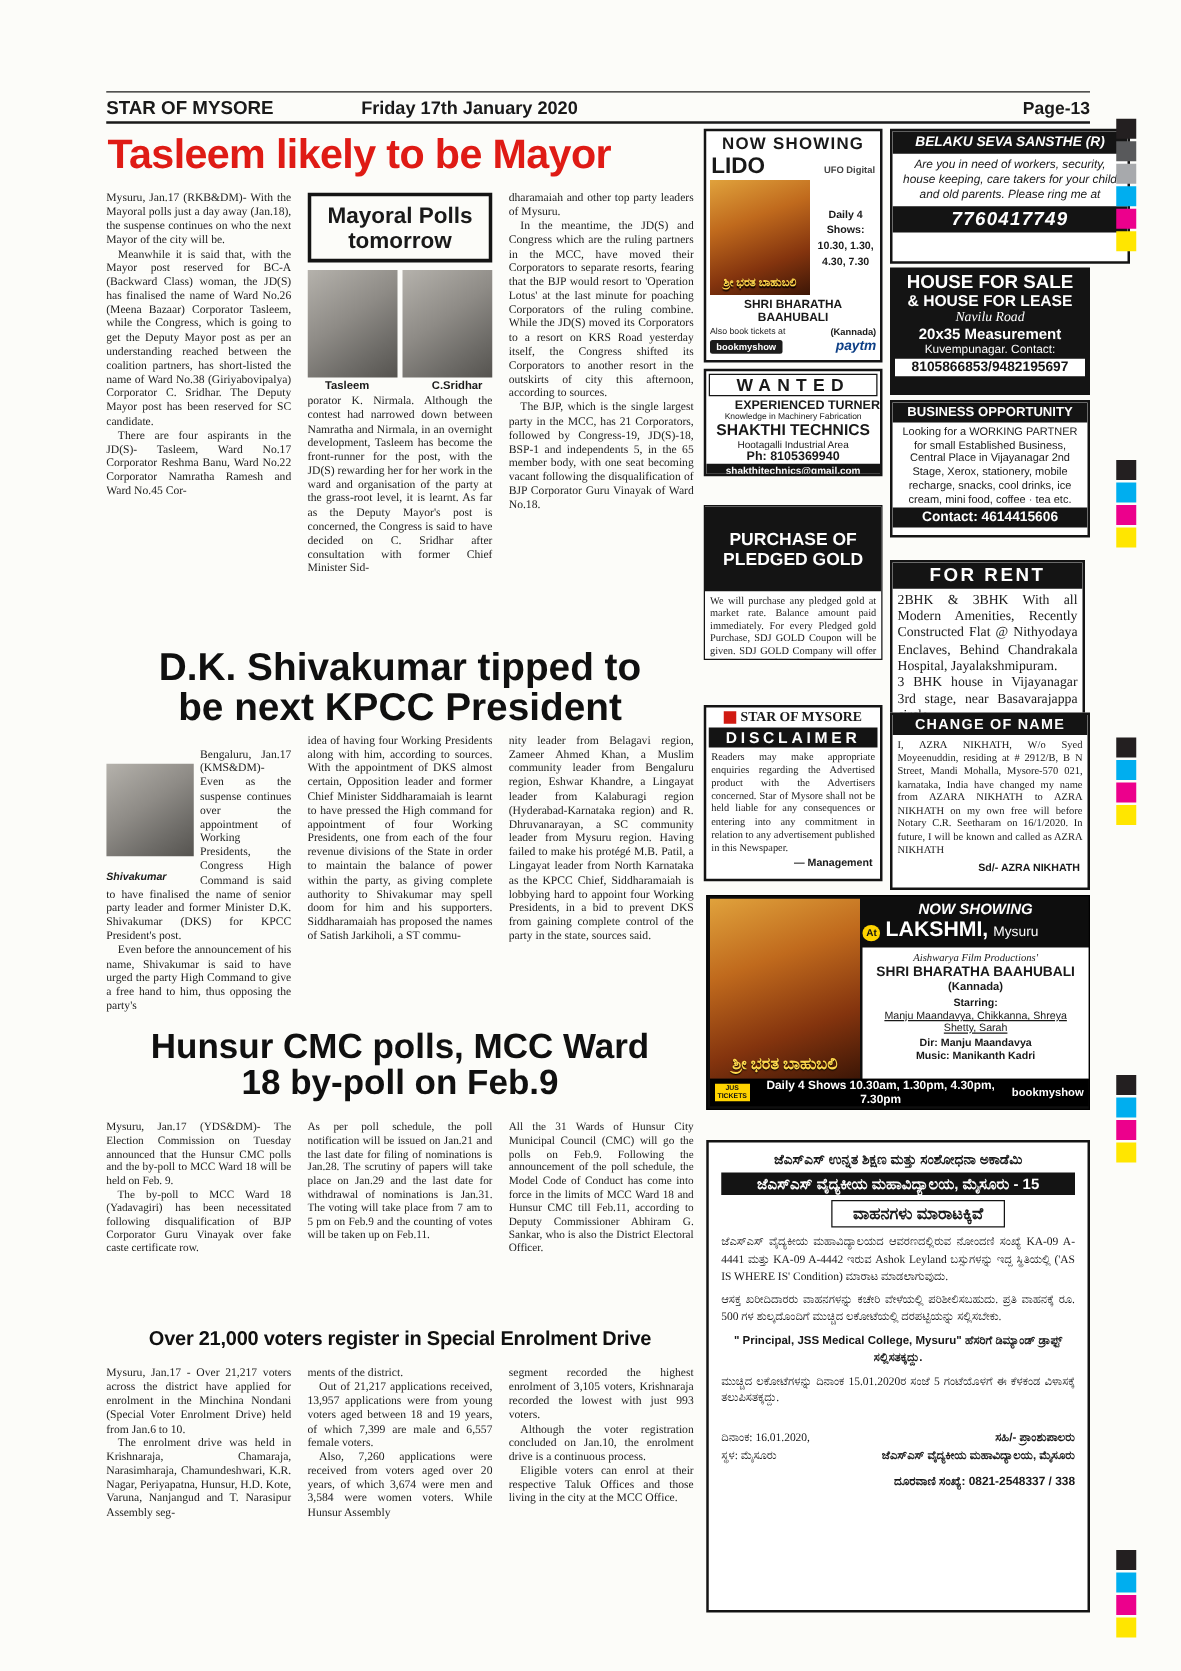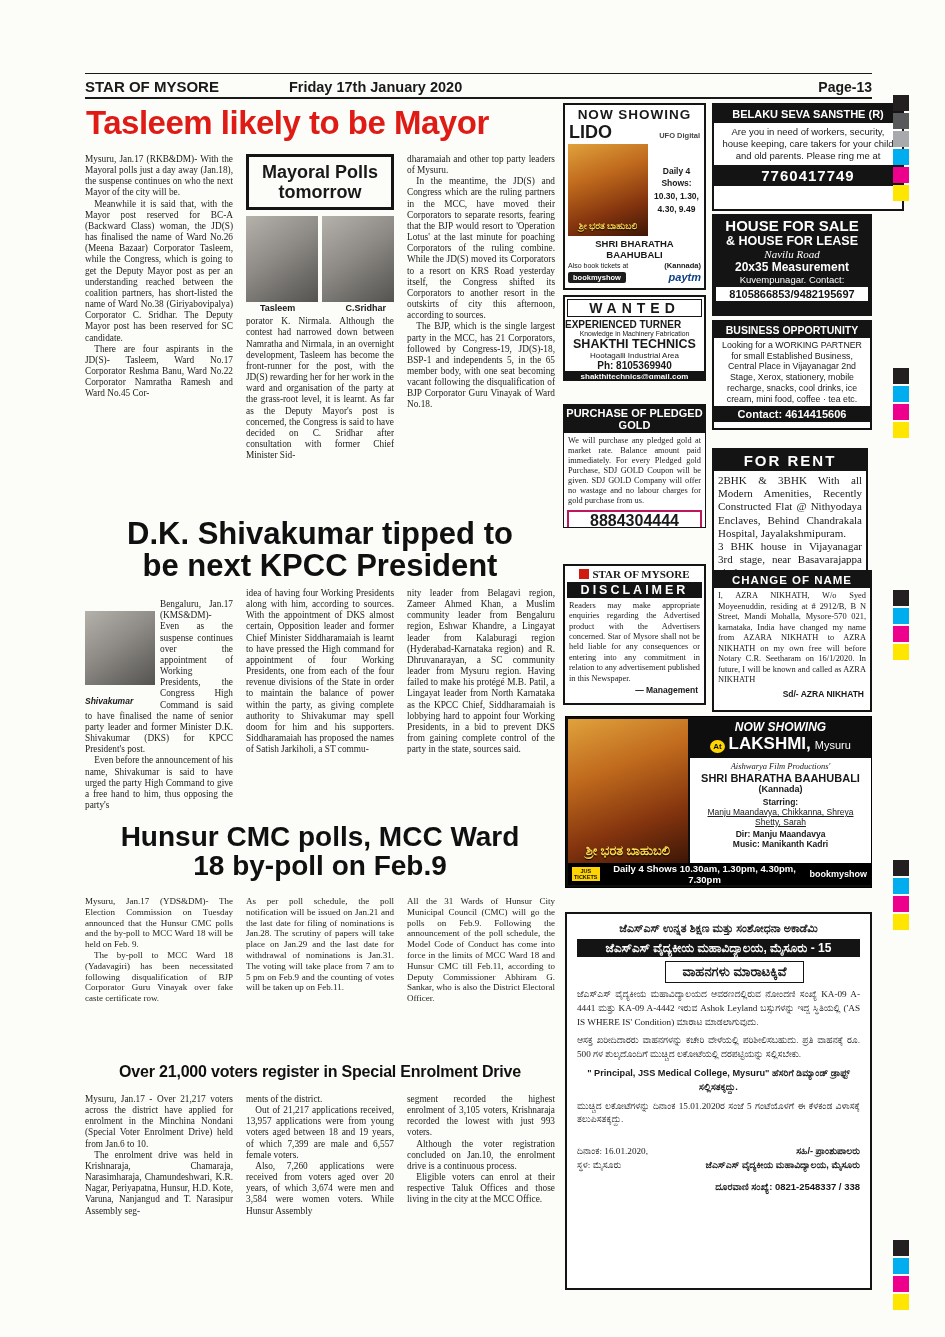--- a/index.html
+++ b/index.html
@@ -117,60 +117,60 @@
     <div style="display:flex; align-items:baseline; justify-content:space-between; padding:0 1px;">
       <span class="sans" style="font-weight:bold; font-size:18px;">LIDO</span>
       <span class="sans" style="font-size:7.5px; font-weight:bold; color:#444;">UFO Digital</span>
     </div>
     <div style="display:flex; gap:4px; height:92px; margin-top:1px;">
       <div class="poster-orange" style="width:80px; height:92px;">
         <div class="poster-title" style="font-size:9px;">ಶ್ರೀ ಭರತ ಬಾಹುಬಲಿ</div>
       </div>
       <div class="sans pre" style="flex:1; font-size:8.5px; font-weight:bold; text-align:center; align-self:center; line-height:1.5;">Daily 4 Shows:
 10.30, 1.30,
-4.30, 9.49</div>
+4.30, 7.30</div>
     </div>
     <div class="sans" style="font-weight:bold; font-size:9.5px; text-align:center; margin-top:2px;">SHRI BHARATHA BAAHUBALI</div>
     <div style="display:flex; justify-content:space-between; align-items:center; margin-top:1px;">
       <span class="sans" style="font-size:7px;">Also book tickets at</span>
       <span class="sans" style="font-size:7.5px; font-weight:bold;">(Kannada)</span>
     </div>
     <div style="display:flex; justify-content:space-between; align-items:center; margin-top:1px;">
       <span class="sans" style="background:#1c1c1c; color:#fff; font-size:7.5px; font-weight:bold; padding:1px 5px; border-radius:2px;">bookmyshow</span>
       <span class="sans" style="color:#0d3f86; font-size:11px; font-weight:bold; font-style:italic;">paytm</span>
     </div>
   </div>
 
   <div class="ad bb2" style="left:563px; top:295px; width:143px; height:86px;">
     <div class="sans" style="border:1.5px solid #141414; margin:2px; font-weight:bold; font-size:14px; text-align:center; letter-spacing:5px;">WANTED</div>
-    <div class="sans" style="font-weight:bold; font-size:10px; text-align:left;">EXPERIENCED TURNER</div>
+    <div class="sans" style="font-weight:bold; font-size:10px; text-align:right;">EXPERIENCED TURNER</div>
     <div class="sans" style="font-size:6.8px; text-align:center;">Knowledge in Machinery Fabrication</div>
     <div class="sans" style="font-weight:bold; font-size:12.5px; text-align:center;">SHAKTHI TECHNICS</div>
     <div class="sans" style="font-size:8px; text-align:center;">Hootagalli Industrial Area</div>
     <div class="sans" style="font-weight:bold; font-size:10px; text-align:center;">Ph: 8105369940</div>
     <div class="black-bar" style="font-size:8px; padding:1px 0;">shakthitechnics@gmail.com</div>
   </div>
 
   <div class="ad" style="left:563px; top:404px; width:143px; height:124px; border:1.5px solid #141414;">
-    <div class="black-bar" style="font-size:11px; padding:2px 0;">PURCHASE OF PLEDGED GOLD</div>
+    <div class="black-bar" style="font-size:14px; padding:18px 0;">PURCHASE OF PLEDGED GOLD</div>
     <div style="font-size:8.3px; line-height:1.2; text-align:justify; padding:3px 4px;">We will purchase any pledged gold at market rate. Balance amount paid immediately. For every Pledged gold Purchase, SDJ GOLD Coupon will be given. SDJ GOLD Company will offer no wastage and no labour charges for gold purchase from us.</div>
     <div class="sans" style="border:2px solid #be185d; margin:1px 3px; font-weight:bold; font-size:16px; text-align:center;">8884304444</div>
   </div>
 
   <div class="ad" style="left:563px; top:564px; width:143px; height:141px; border:2.5px solid #141414; padding:2px;">
     <div style="display:flex; align-items:center; justify-content:center; gap:3px;">
       <span style="width:10px; height:10px; background:#d11a12; display:inline-block;"></span>
       <span style="font-weight:bold; font-size:11px;">STAR OF MYSORE</span>
     </div>
     <div class="black-bar" style="font-size:12.5px; letter-spacing:3px; padding:1px 0; margin:2px 0;">DISCLAIMER</div>
     <div style="font-size:8.3px; line-height:1.25; text-align:justify; padding:1px 2px;">Readers may make appropriate enquiries regarding the Advertised product with the Advertisers concerned. Star of Mysore shall not be held liable for any consequences or entering into any commitment in relation to any advertisement published in this Newspaper.</div>
     <div class="sans" style="font-size:8.5px; font-weight:bold; text-align:right; padding-right:4px;">— Management</div>
   </div>
 
-  <div class="ad bb2" style="left:712px; top:103px; width:192px; height:108px;">
+  <div class="ad bb2" style="left:712px; top:103px; width:192px; height:108px;font-style:italic;">
     <div class="black-bar" style="font-size:11px; padding:3px 0;">BELAKU SEVA SANSTHE (R)</div>
     <div class="sans" style="font-size:9.5px; text-align:center; padding:3px 5px; line-height:1.25;">Are you in need of workers, security, house keeping, care takers for your child and old parents. Please ring me at</div>
     <div class="black-bar" style="font-size:15px; letter-spacing:1px; padding:2px 0;">7760417749</div>
   </div>
 
   <div class="ad" style="left:712px; top:214px; width:160px; height:102px; background:#141414; color:#fff; text-align:center; padding:3px 4px;">
     <div class="sans" style="font-weight:bold; font-size:15px;">HOUSE FOR SALE</div>
     <div class="sans" style="font-weight:bold; font-size:12.5px;">&amp; HOUSE FOR LEASE</div>
     <div style="font-style:italic; font-size:11px;">Navilu Road</div>
     <div class="sans" style="font-weight:bold; font-size:12px;">20x35 Measurement</div>
@@ -197,21 +197,21 @@
     <div style="font-size:8.4px; line-height:1.25; text-align:justify; padding:3px 4px;">I, AZRA NIKHATH, W/o Syed Moyeenuddin, residing at # 2912/B, B N Street, Mandi Mohalla, Mysore-570 021, karnataka, India have changed my name from AZARA NIKHATH to AZRA NIKHATH on my own free will before Notary C.R. Seetharam on 16/1/2020. In future, I will be known and called as AZRA NIKHATH</div>
     <div class="sans" style="font-size:8.5px; font-weight:bold; text-align:right; padding-right:6px;">Sd/- AZRA NIKHATH</div>
   </div>
 
   <div class="ad" style="left:565px; top:716px; width:307px; height:172px; background:#0e0e0e; border:1px solid #000;">
     <div class="poster-orange abs" style="left:2px; top:2px; width:120px; height:144px;">
       <div class="poster-title" style="font-size:13px;">ಶ್ರೀ ಭರತ ಬಾಹುಬಲಿ</div>
     </div>
     <div class="abs" style="left:124px; top:3px; width:181px; height:36px; color:#fff; text-align:center;">
       <div class="sans" style="font-style:italic; font-weight:bold; font-size:12px;">NOW SHOWING</div>
-      <div style="display:flex; align-items:baseline; justify-content:center; gap:4px;">
+      <div style="display:flex; align-items:baseline; justify-content:flex-start; gap:4px;">
         <span class="sans" style="background:#ffd400; color:#111; font-weight:bold; font-size:8px; border-radius:50%; padding:2px 3px;">At</span>
         <span class="sans" style="font-weight:bold; font-size:17px;">LAKSHMI,</span>
         <span class="sans" style="font-size:11px;">Mysuru</span>
       </div>
     </div>
     <div class="abs" style="left:124px; top:41px; width:181px; height:105px; background:#fff; padding:3px 4px; text-align:center;">
       <div style="font-style:italic; font-size:8.5px;">Aishwarya Film Productions'</div>
       <div class="sans" style="font-weight:bold; font-size:11px; margin-top:1px;">SHRI BHARATHA BAAHUBALI</div>
       <div class="sans" style="font-weight:bold; font-size:9px;">(Kannada)</div>
       <div class="sans" style="font-weight:bold; font-size:8.5px; margin-top:3px;">Starring:</div>

